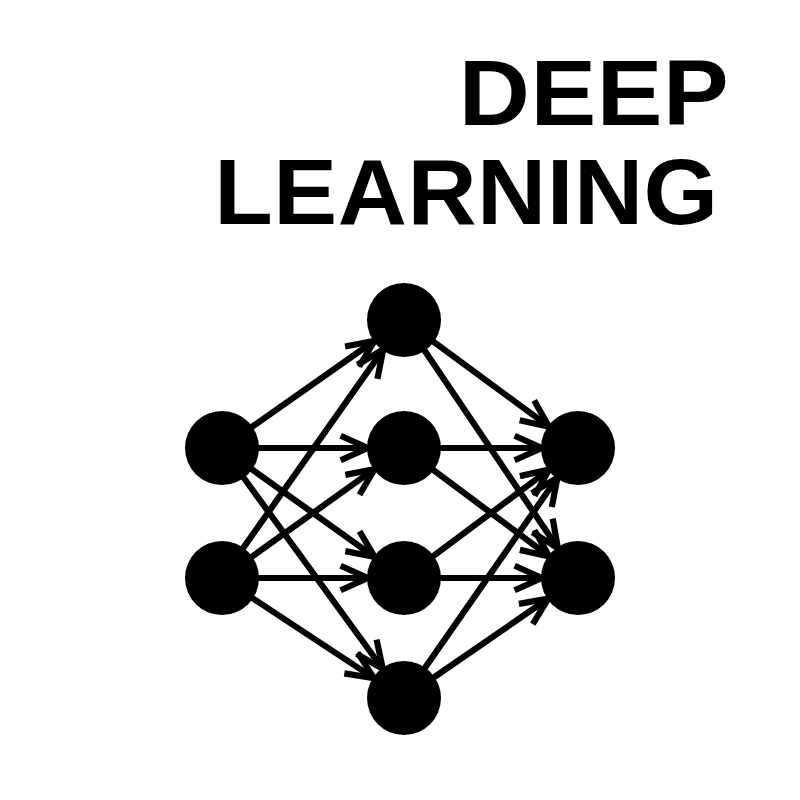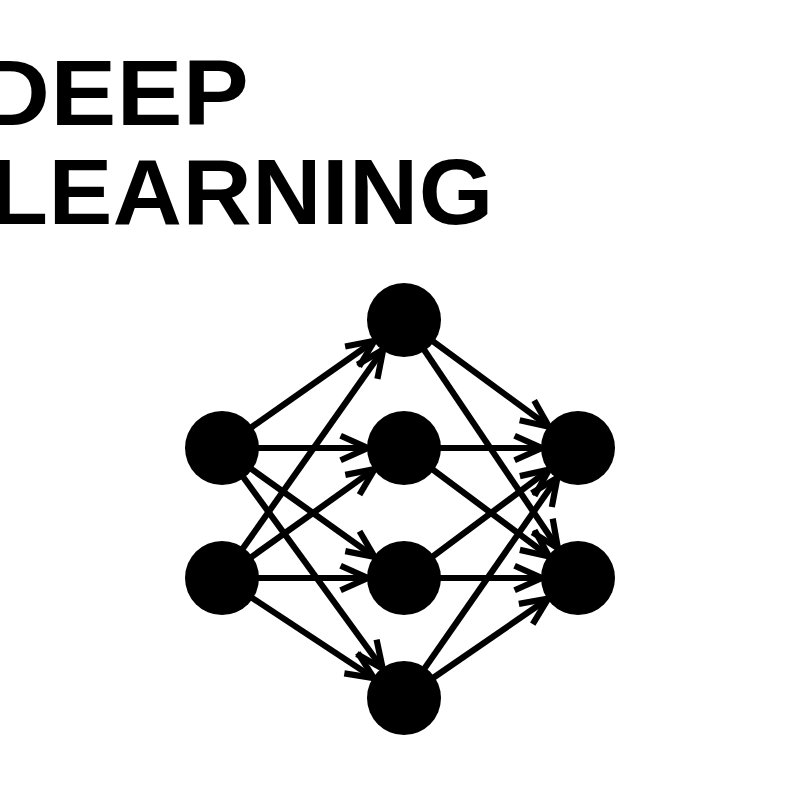--- a/index.html
+++ b/index.html
@@ -16,21 +16,21 @@
     width: 800px;
     height: 800px;
     background: #ffffff;
     overflow: hidden;
   }
   #title-block {
     position: absolute;
     left: 0;
     top: 48px;
     width: 708px;
-    text-align: left;
+    text-align: right;
     user-select: none;
   }
   .title-line {
     display: block;
     font-family: "Liberation Sans", sans-serif;
     font-weight: bold;
     color: #000000;
     letter-spacing: 0.5px;
     line-height: 0.98;
     white-space: nowrap;

